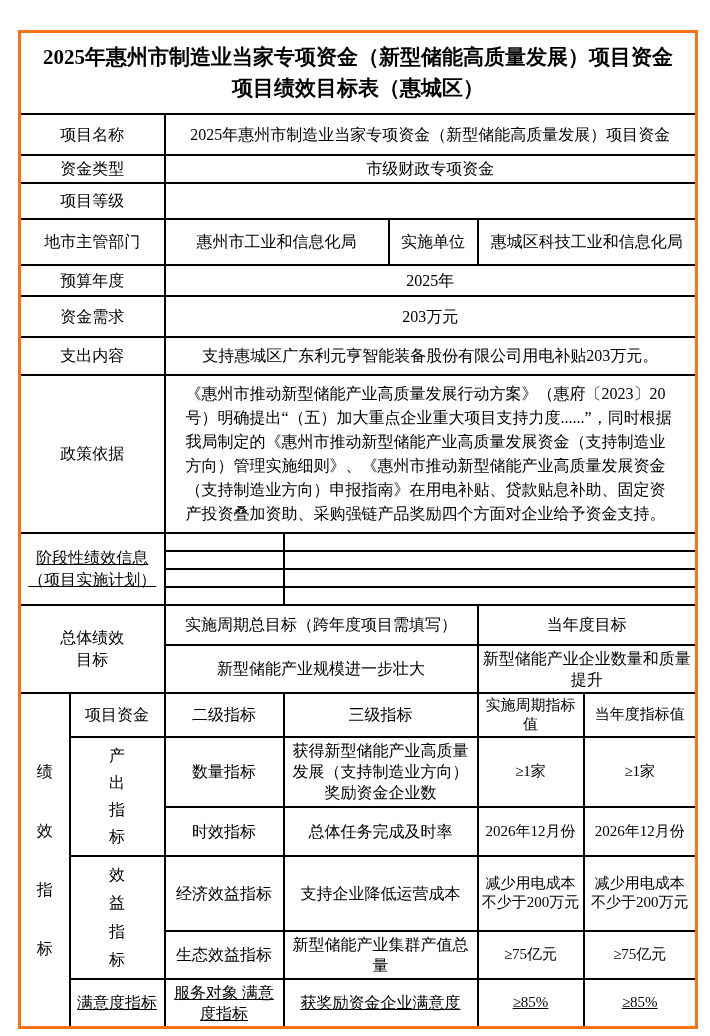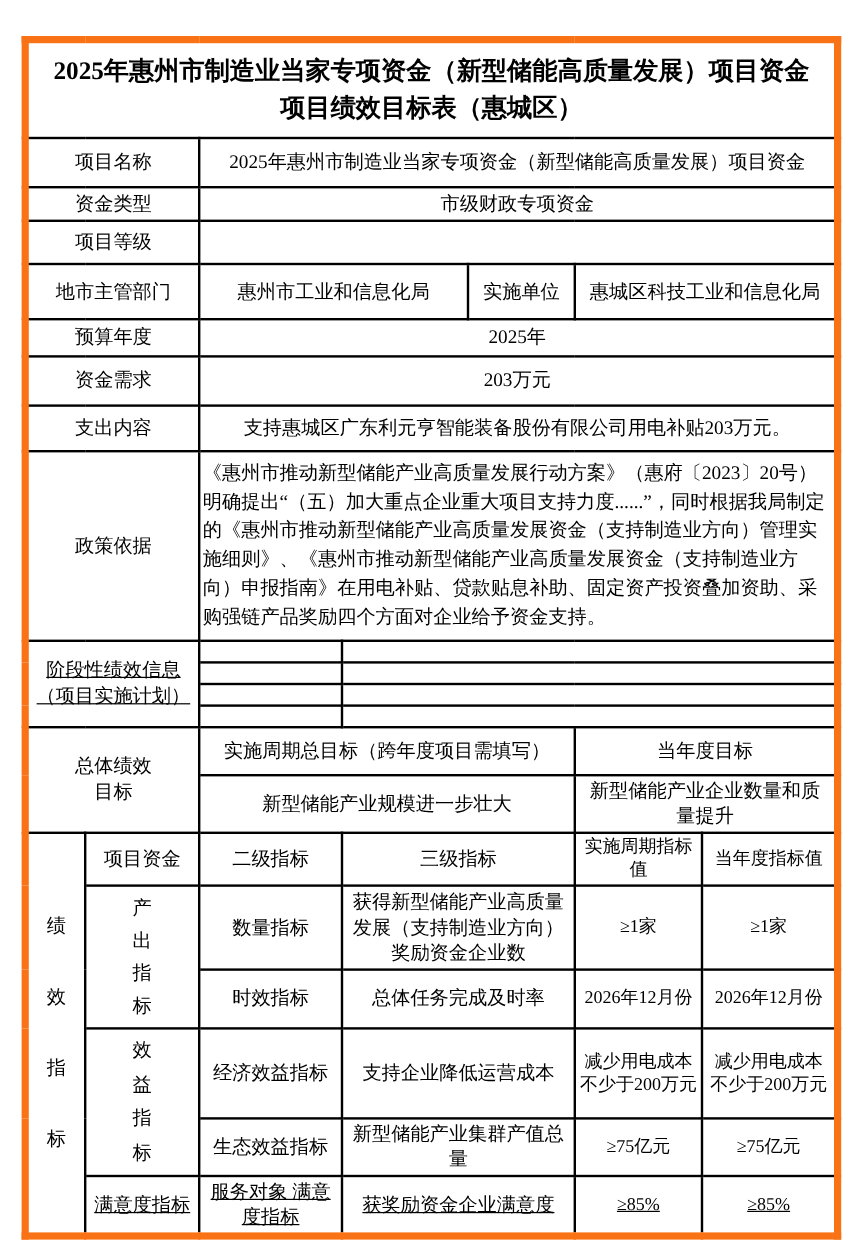--- a/index.html
+++ b/index.html
@@ -1,20 +1,20 @@
 <!DOCTYPE html>
 <html><head>
 <meta charset="utf-8">
 <style>
   html,body{margin:0;padding:0;background:#ffffff;}
   body{width:710px;height:1036px;position:relative;
        font-family:"Liberation Serif","DejaVu Serif",serif;color:#000;}
   table.doc{position:absolute;left:18px;top:30px;width:677px;
             border-collapse:collapse;table-layout:fixed;
-            border:6px solid #f97316;font-size:16px;}
+            border:3px solid #f97316;font-size:16px;}
   td{border:2px solid #000;text-align:center;vertical-align:middle;
      padding:2px 4px;overflow:hidden;word-break:break-all;line-height:21px;}
   tr.r-title td{font-weight:bold;font-size:21px;line-height:31px;padding:4px 10px;}
   tr.r-title{height:82px;}
   tr.r-name{height:41px;}
   tr.r-type{height:28px;}
   tr.r-level{height:36px;}
   tr.r-dept{height:46px;font-family:Liberation Serif, serif;}
   tr.r-year{height:31px;}
   tr.r-fund{height:41px;}
@@ -23,21 +23,21 @@
   tr.r-stage{height:18px;}
   tr.r-stage td{padding:0;text-decoration:underline;}
   tr.r-ov1{height:40px;}
   tr.r-ov2{height:45px;}
   tr.r-ih{height:41px;}
   tr.r-i1{height:70px;}
   tr.r-i2{height:49px;}
   tr.r-i3{height:75px;}
   tr.r-i4{height:36px;}
   tr.r-i5{height:36px;text-decoration:underline;}
-  td.policy-cell{text-align:left;padding:6px 2px;line-height:24px;}
+  td.policy-cell{text-align:left;padding:6px 20px;line-height:24px;}
   td.val{font-size:15px;line-height:19px;padding:2px 3px;}
   .vstack{display:flex;flex-direction:column;align-items:center;}
   .vstack.side{height:306px;justify-content:center;gap:38px;}
   .vstack.g1{height:108px;justify-content:space-around;}
   .vstack.g2{height:114px;justify-content:space-around;}
   .two-line div{line-height:22px;}
 </style>
 </head>
 <body>
 

